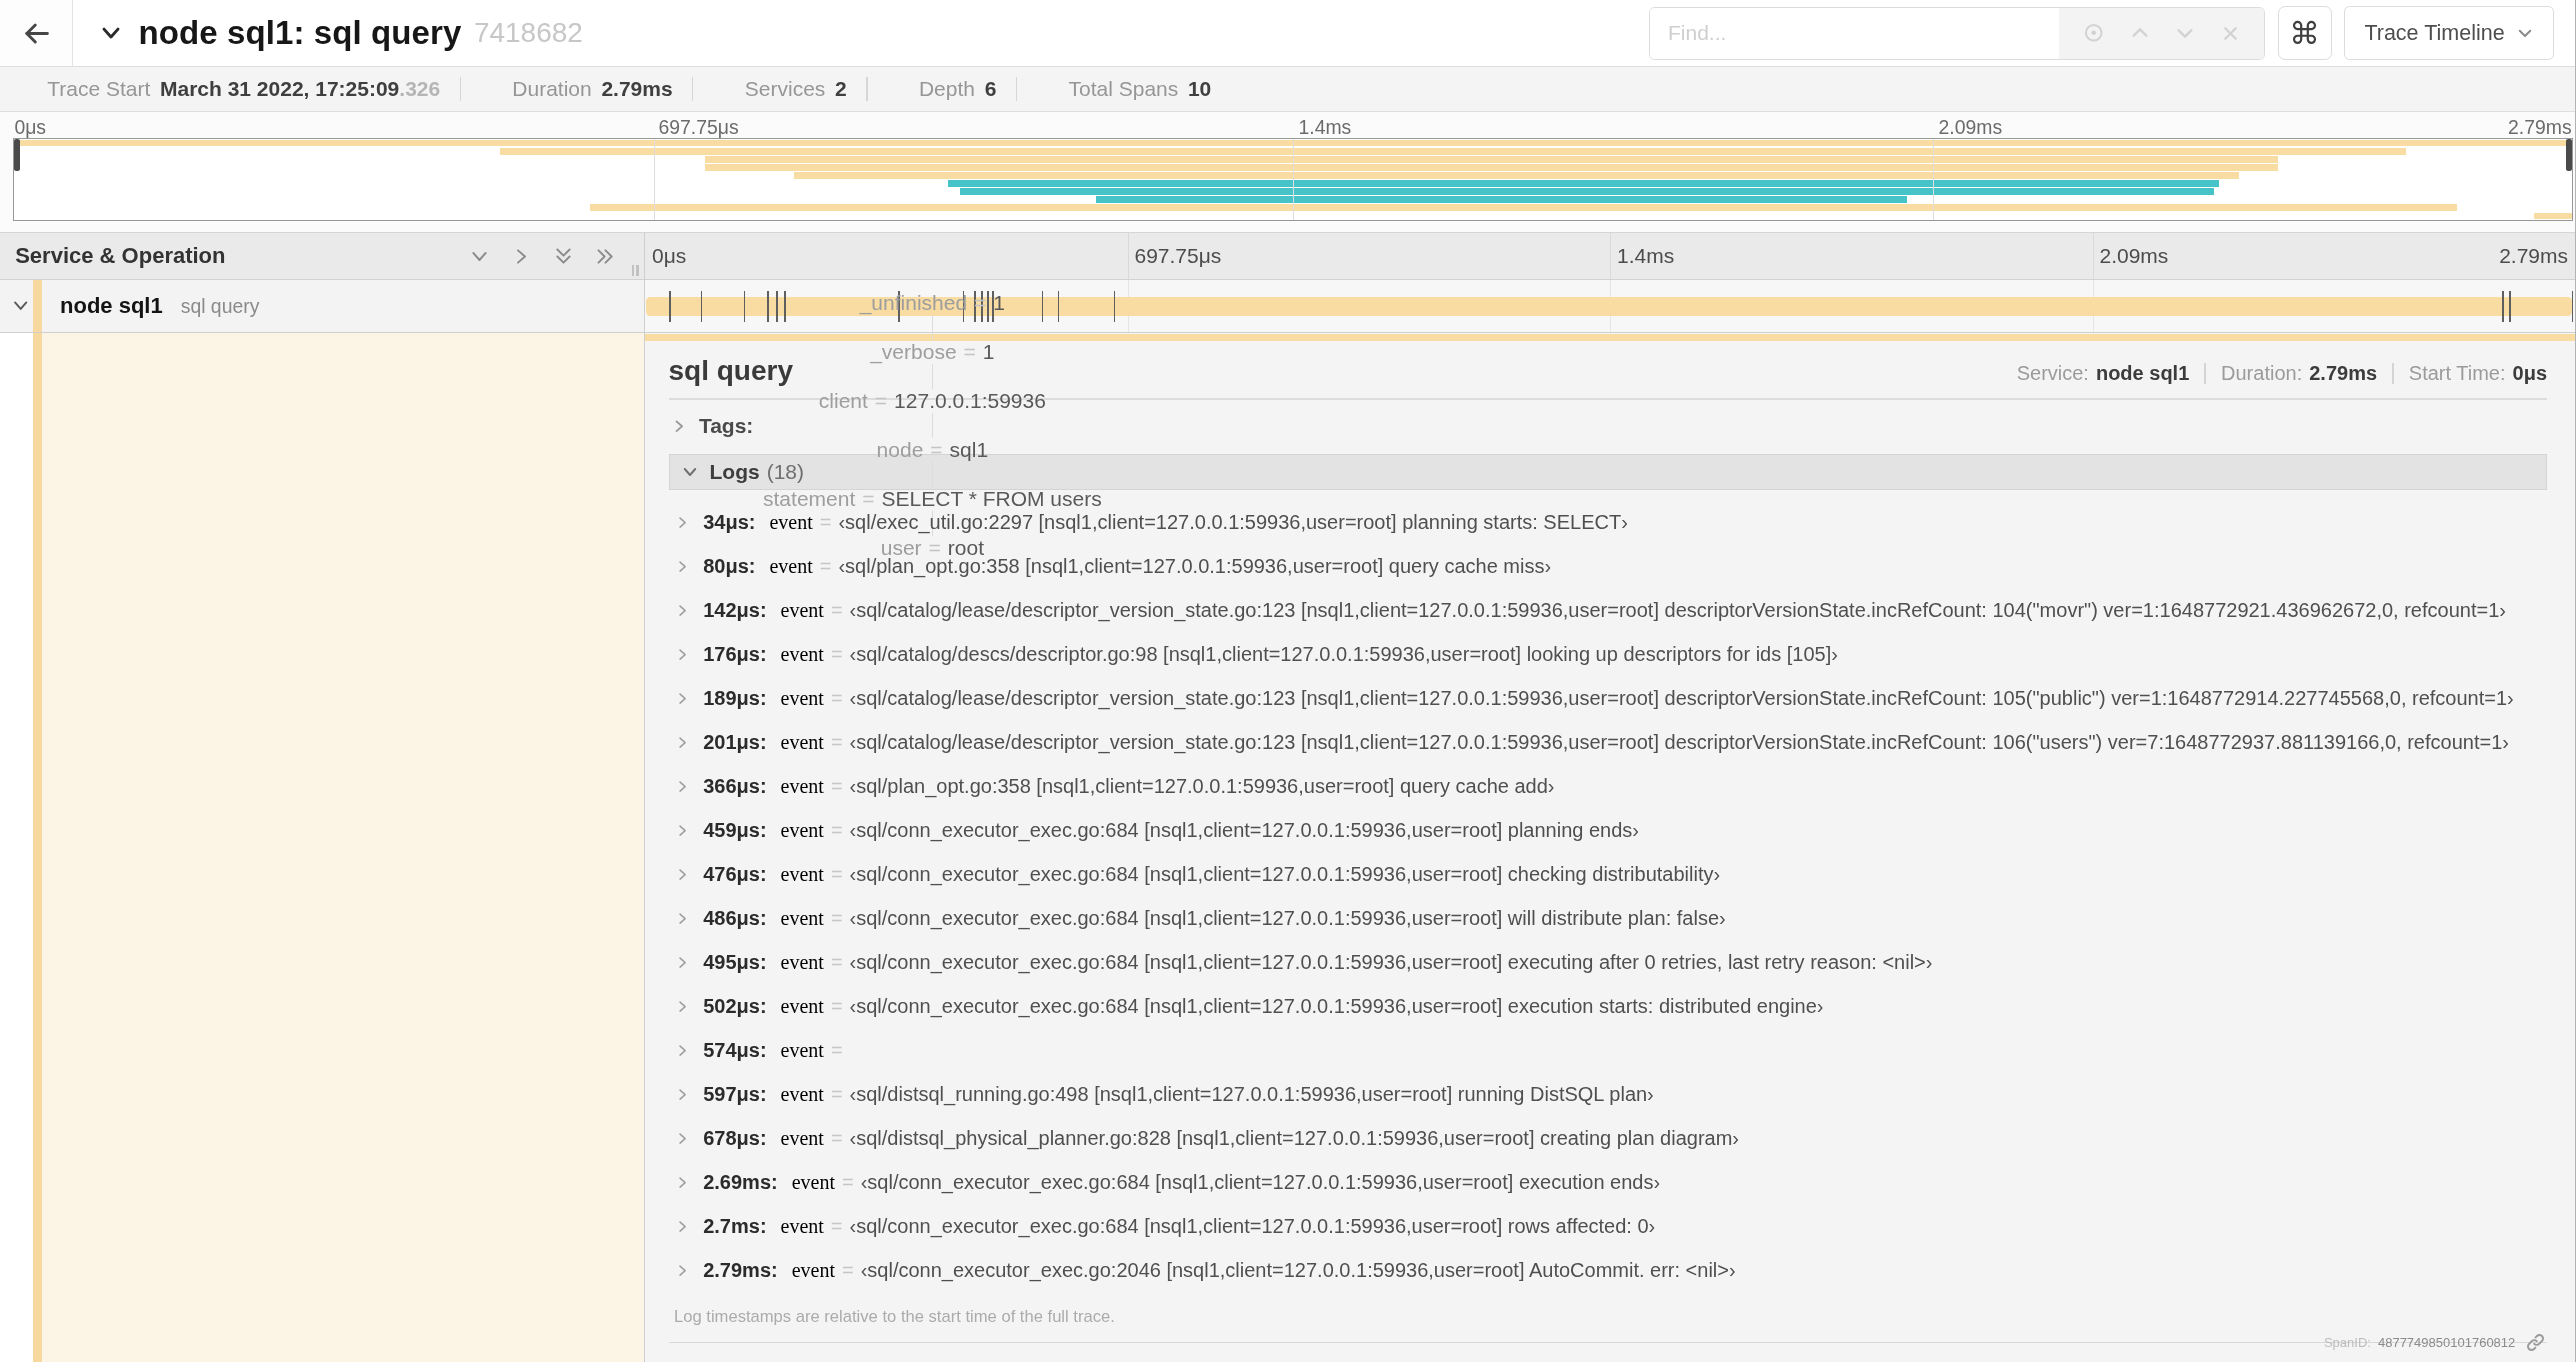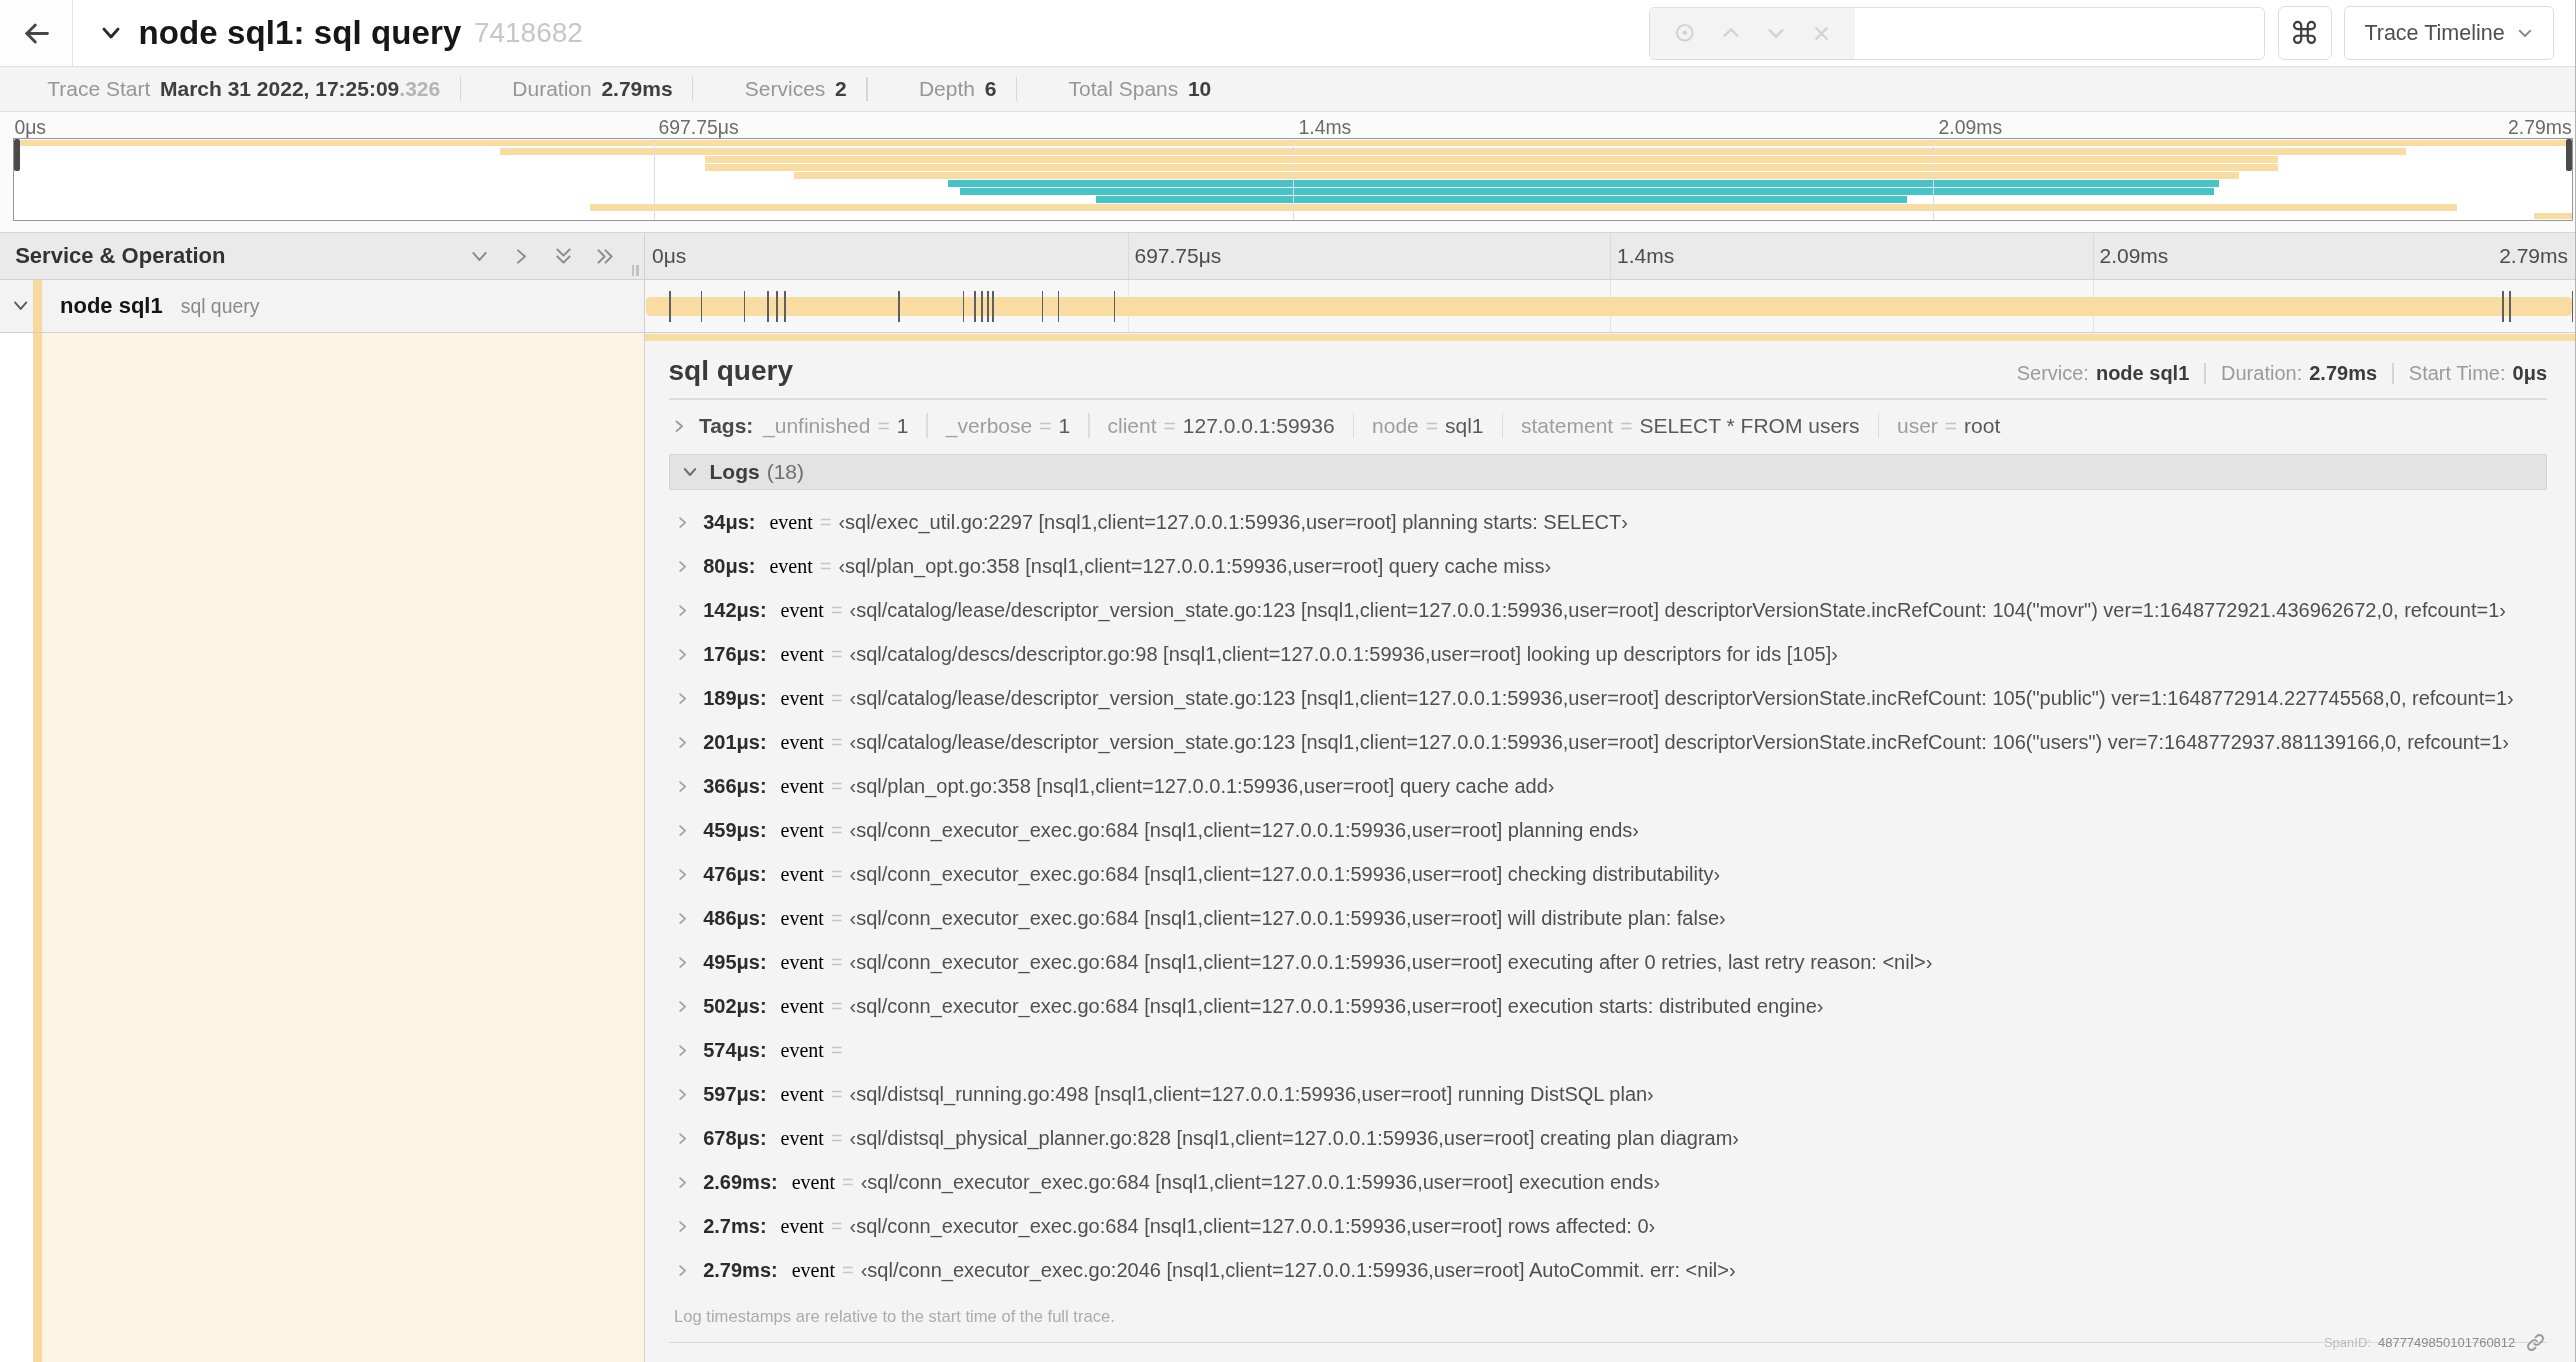--- a/index.html
+++ b/index.html
@@ -86,21 +86,21 @@
   .detail-head { display:flex; align-items:baseline; margin-top:14px; }
   .detail-title { font-size:28px; font-weight:bold; color:#3a3a3a; }
   .meta { margin-left:auto; display:flex; align-items:center; font-size:20px; }
   .meta .m-label { color:#9b9b9b; }
   .meta .m-value { color:#3c3c3c; font-weight:bold; margin-left:7px; }
   .meta .m-sep { width:1.4px; height:21px; background:#d4d4d4; margin:0 15.2px; }
   .divider { height:1.4px; background:#dcdcdc; margin-top:11px; }
   .tags-row { display:flex; align-items:center; height:36px; margin-top:8.3px; font-size:21px; }
   .tags-chev { color:#9a9a9a; display:flex; margin-left:2.8px; }
   .tags-label { font-weight:bold; color:#4a4a4a; margin:0 9.7px 0 11px; }
-  #tags-list { display:flex; align-items:center; }
+  #tags-list { display:flex; align-items:center;flex-direction:column; }
   .tag-key { color:#9e9e9e; }
   .tag-eq { color:#c4c4c4; margin:0 7px; }
   .tag-val { color:#595959; }
   .tag-sep { width:1.4px; height:25px; background:#dcdcdc; margin:0 18px; }
   .logs-block { margin-top:9.7px; border-bottom:1.4px solid #d8d8d8; }
   .logs-header { height:36px; background:#e3e3e3; border:0.7px solid #d4d4d4; display:flex;
     align-items:center; padding-left:11px; cursor:pointer; }
   .logs-chev { color:#6f6f6f; display:flex; }
   .logs-title { font-size:21px; font-weight:bold; color:#3d3d3d; margin-left:11px; }
   .logs-count { font-size:21px; color:#6f6f6f; margin-left:7px; }
@@ -133,20 +133,21 @@
     <span class="title-chev">
       <svg width="28" height="21" viewBox="0 0 24 24" fill="none" stroke="currentColor" stroke-width="3.4" stroke-linecap="round" stroke-linejoin="round">
           <path d="M4 7l8 9 8-9"></path>
         </svg>
     </span>
     <h1 class="page-title">node sql1: sql query</h1>
     <span class="trace-id">7418682</span>
 
     <div class="top-right">
       <div class="find-box">
+        <input class="find-input" placeholder="Find..." style="">
         <div class="find-icons">
           <svg width="23.5" height="23.5" viewBox="0 0 24 24" fill="none" stroke="currentColor" stroke-width="2">
               <circle cx="12" cy="12" r="8"></circle>
               <circle cx="12" cy="12" r="2.4" fill="currentColor" stroke="none"></circle>
             </svg>
           <svg width="22" height="22" viewBox="0 0 24 24" fill="none" stroke="currentColor" stroke-width="2.6" stroke-linecap="round" stroke-linejoin="round">
               <path d="M5 15l7-7 7 7"></path>
             </svg>
           <svg width="22" height="22" viewBox="0 0 24 24" fill="none" stroke="currentColor" stroke-width="2.6" stroke-linecap="round" stroke-linejoin="round">
               <path d="M5 9l7 7 7-7"></path>

